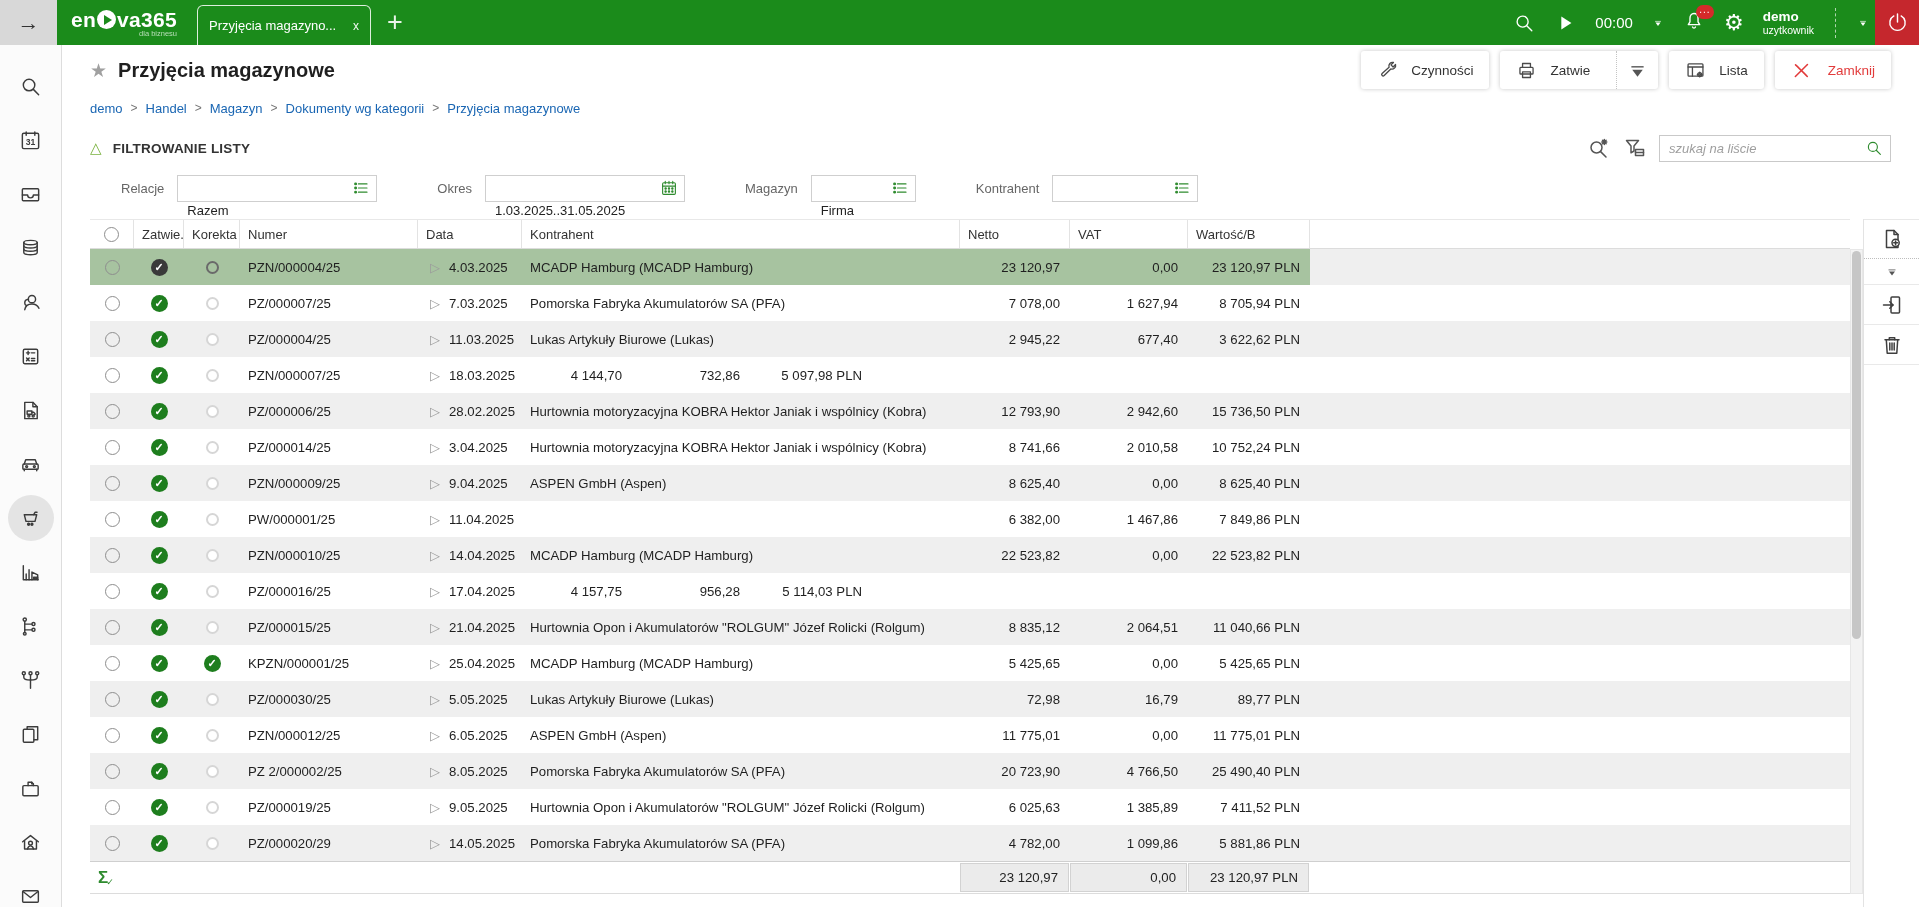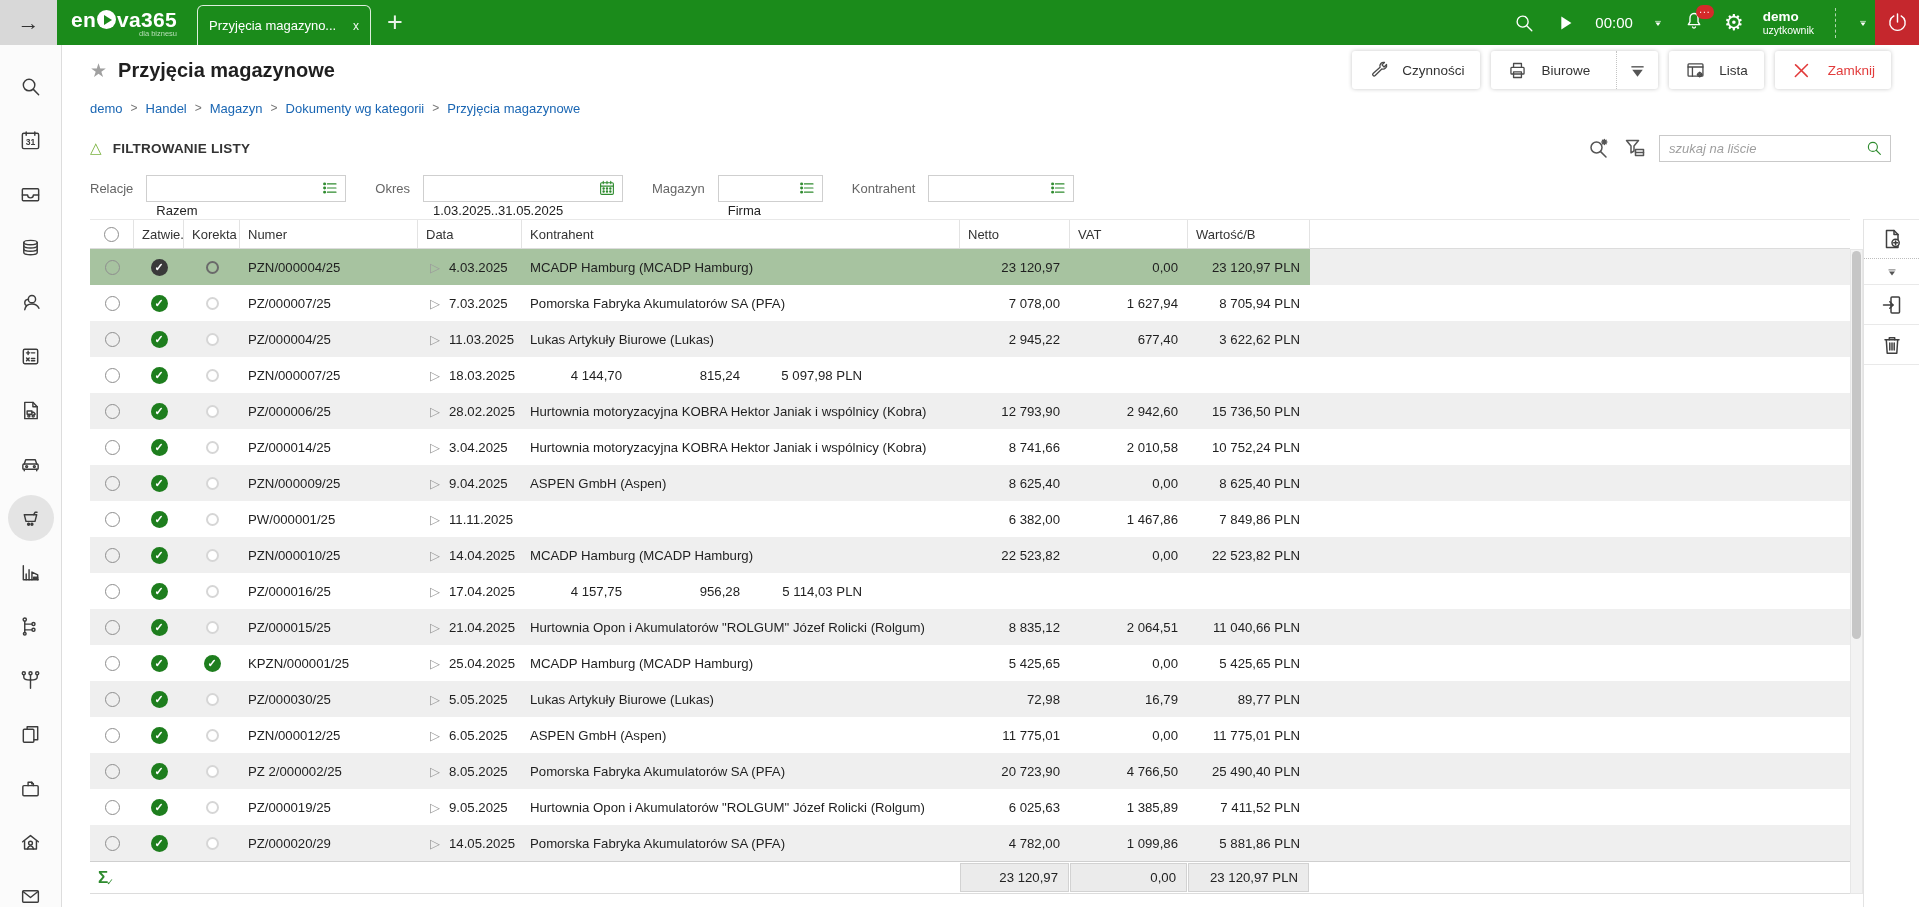--- a/index.html
+++ b/index.html
@@ -81,21 +81,21 @@
   .fh-right { margin-left:auto; display:flex; align-items:center; gap:12px; }
   .icbtn { width:24px; height:24px; color:#555; cursor:pointer; }
   .search-box { width:232px; height:27px; border:1px solid #c9c9c9; display:flex; align-items:center;
     padding:0 7px 0 9px; background:#fff; }
   .search-box input { border:none; outline:none; flex:1; font-size:13px; color:#333; min-width:0;
     font-family:"Liberation Sans", sans-serif; }
   .search-box input::placeholder { font-style:italic; color:#9e9e9e; }
   .search-box .ic { width:18px; height:18px; color:#2e8b2e; }
 
   .filterrow { padding-left:28px; height:46px; display:flex; align-items:center; }
-  .flabel { font-size:13px; color:#666; margin-right:13px; }
+  .flabel { font-size:13px; color:#666; margin-right:13px;margin-left:31px; }
   .ffield { height:27px; border:1px solid #cfcfcf; display:flex; align-items:center;
     padding:0 6px 0 9px; font-size:13px; color:#222; background:#fff; margin-right:29px; }
   .ffield .val { flex:1; white-space:nowrap; overflow:hidden;margin-top:45px; }
   .ffield .ic { width:18px; height:18px; color:#2e8b2e; flex:none; cursor:pointer; }
 
   
   .tablewrap { display:flex; align-items:flex-start; padding-left:28px; margin-top:8px; flex:1; }
   .grid { flex:1; min-width:0; }
   .grid-header { display:flex; height:30px; border-top:1px solid #e8e8e8; border-bottom:1px solid #dcdcdc;
     font-size:13px; color:#333; }
@@ -398,21 +398,21 @@
           <span>Czynności</span>
         </div>
         <div class="btn btn-raporty">
           <span class="ic">
               <svg viewBox="0 0 24 24" fill="none" stroke="currentColor" stroke-width="1.5" stroke-linecap="round" stroke-linejoin="round">
                 <path d="M7.5 8.5V4h9v4.5"></path>
                 <rect x="4.5" y="8.5" width="15" height="7.5" rx="1"></rect>
                 <rect x="7.5" y="13.5" width="9" height="6.5"></rect>
               </svg>
             </span>
-          <span>Biurowe</span>
+          <span>Zatwie</span>
           <span class="dd-seg">
               <span class="ic dd">
                 <svg viewBox="0 0 24 24">
                   <path d="M5 7h14v1.6H5z" fill="currentColor"></path>
                   <path d="M6 11h12l-6 8z" fill="currentColor"></path>
                 </svg>
               </span>
             </span>
         </div>
         <div class="btn">
@@ -633,21 +633,21 @@
                 </div>
                 <div class="cell col-kor c-center">
                   <span class="empt"></span>
                 </div>
                 <div class="cell col-num">PZN/000007/25</div>
                 <div class="cell col-date">
                   <span class="play">▷</span>
                   <span>18.03.2025</span>
                 </div>
                 <div class="cell col-netto num">4 144,70</div>
-                <div class="cell col-vat num">815,24</div>
+                <div class="cell col-vat num">732,86</div>
                 <div class="cell col-wart num">5 097,98 PLN</div>
               </div>
               <div class="cell-filler"></div>
             </div>
             <div class="grid-row row-odd">
               <div class="cells">
                 <div class="cell col-sel c-center">
                   <span class="radio"></span>
                 </div>
                 <div class="cell col-zatw c-center">
@@ -721,21 +721,21 @@
                 </div>
                 <div class="cell col-zatw c-center">
                   <span class="chk">✓</span>
                 </div>
                 <div class="cell col-kor c-center">
                   <span class="empt"></span>
                 </div>
                 <div class="cell col-num">PW/000001/25</div>
                 <div class="cell col-date">
                   <span class="play">▷</span>
-                  <span>11.11.2025</span>
+                  <span>11.04.2025</span>
                 </div>
                 <div class="cell col-kontr"></div>
                 <div class="cell col-netto num">6 382,00</div>
                 <div class="cell col-vat num">1 467,86</div>
                 <div class="cell col-wart num">7 849,86 PLN</div>
               </div>
               <div class="cell-filler"></div>
             </div>
             <div class="grid-row row-odd">
               <div class="cells">

